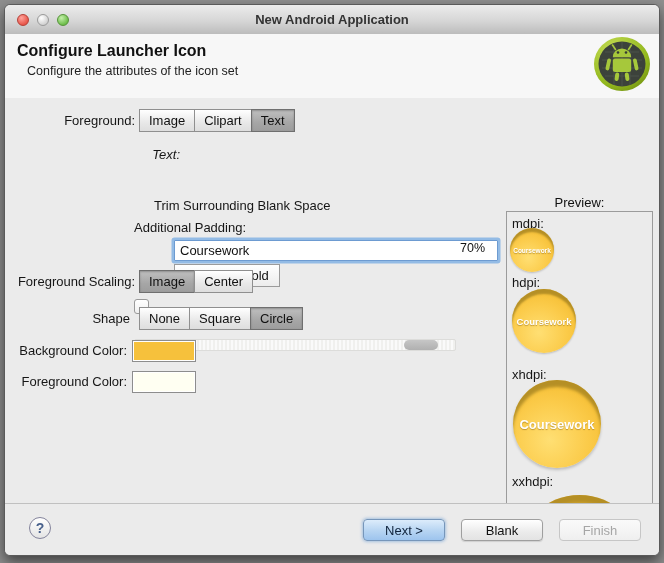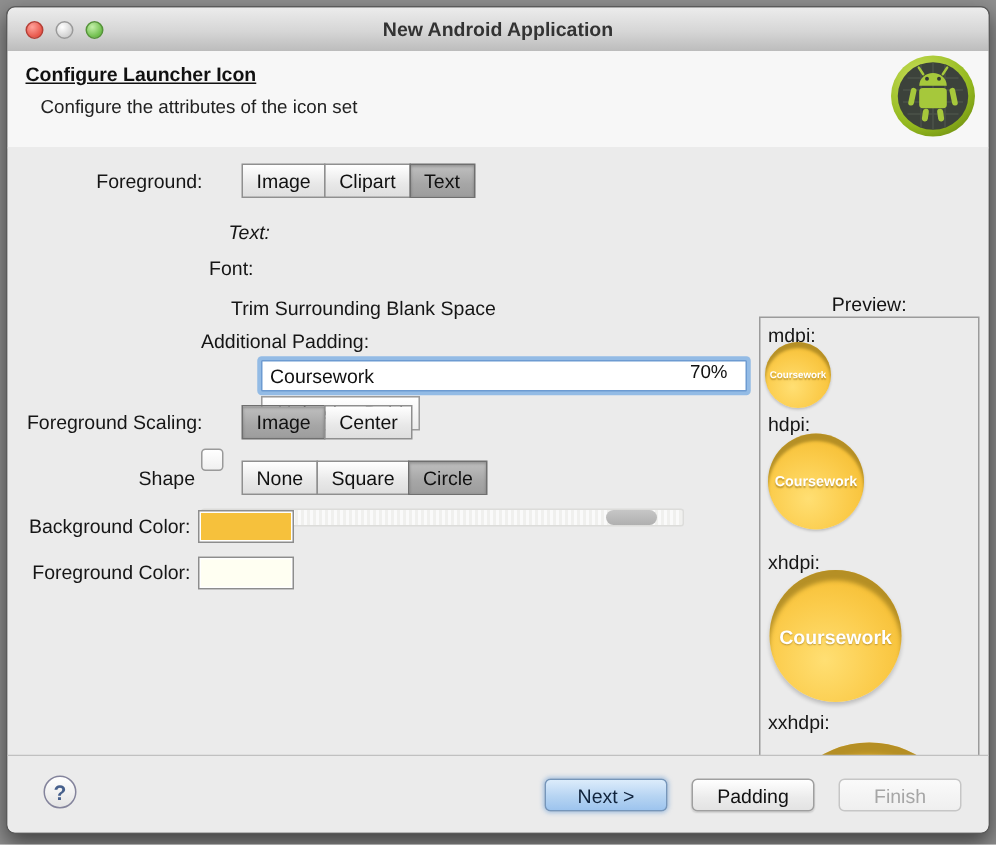--- a/index.html
+++ b/index.html
@@ -26,28 +26,28 @@
   }
   .tl{position:absolute;top:8.5px;width:12px;height:12px;border-radius:50%;box-sizing:border-box;}
   .tl.red{left:12px;background:radial-gradient(circle at 35% 30%,#ffa29a,#e8574b 70%);border:1px solid #b53f36;}
   .tl.gray{left:32px;background:radial-gradient(circle at 35% 30%,#ffffff,#cfcfcf 75%);border:1px solid #9a9a9a;}
   .tl.green{left:52px;background:radial-gradient(circle at 35% 30%,#c3efa9,#6fbe4c 70%);border:1px solid #55933a;}
   
   .header{
     position:absolute;left:0;top:29px;right:0;height:64px;
     background:#f7f7f7;border-bottom:1px solid #a8a8a8;
   }
-  .h-title{position:absolute;left:12px;top:8px;font-size:13px;font-weight:bold;color:#111;text-decoration:underline;}
+  .h-title{position:absolute;left:12px;top:8px;font-size:16px;font-weight:bold;color:#111;}
   .h-sub{position:absolute;left:22px;top:30px;font-size:12.5px;color:#222;}
   .droid{position:absolute;right:8px;top:2px;}
   
   .content{position:absolute;left:0;top:93px;right:0;bottom:51px;background:#ebebeb;}
   .lbl{position:absolute;font-size:13px;color:#161616;text-align:right;}
   
-  .segment{position:absolute;display:inline-flex;height:23px;margin-left:22px;}
+  .segment{position:absolute;display:inline-flex;height:23px;}
   .seg-btn{
     height:23px;padding:0 9px;margin-left:-1px;font-size:13px;color:#111;
     font-family:inherit;border:1px solid #8f8f8f;
     background:linear-gradient(#ffffff,#e8e8e8 60%,#dedede);cursor:default;
   }
   .seg-btn:first-child{margin-left:0;}
   .seg-btn.selected{
     background:linear-gradient(#c0c0c0,#a6a6a6 60%,#9d9d9d);
     border-color:#6f6f6f;box-shadow:inset 0 1px 2px rgba(0,0,0,.25);
   }
@@ -182,21 +182,20 @@
     <div class="lbl" style="left:0;width:130px;top:11px;line-height:23px;">Foreground:</div>
     <div class="segment" style="left:134px;top:11px;">
         <button class="seg-btn">Image</button>
         <button class="seg-btn">Clipart</button>
         <button class="seg-btn selected">Text</button>
       </div>
 
     <div class="lbl" style="left:11px;width:164px;top:45px;line-height:23px;font-style:italic;">Text:</div>
     <input class="txt-input" type="text" value="Coursework" style="">
 
-    <div class="lbl" style="left:0;width:164px;top:69px;line-height:23px;">Font:</div>
     <button class="font-btn">Helvetica-Bold</button>
 
     <span class="checkbox"></span>
     <div class="lbl" style="left:149px;width:220px;top:100px;text-align:left;">Trim Surrounding Blank Space</div>
 
     <div class="lbl" style="left:129px;width:220px;top:122px;text-align:left;">Additional Padding:</div>
     <div class="slider-track">
       <div class="slider-handle"></div>
     </div>
     <div class="pct" style="top:143px;left:455px;position:absolute;font-size:12.5px;">70%</div>
@@ -241,16 +240,16 @@
       <div class="density d-xxhdpi">xxhdpi:</div>
       <div class="picon xxhdpi">
         
       </div>
     </div>
   </div>
 
   <div class="footer">
     <button class="help-btn">?</button>
     <button class="btn next">Next &gt;</button>
-    <button class="btn cancel">Padding</button>
+    <button class="btn cancel">Blank</button>
     <button class="btn finish" disabled="">Finish</button>
   </div>
 </div>
 
 </body></html>

